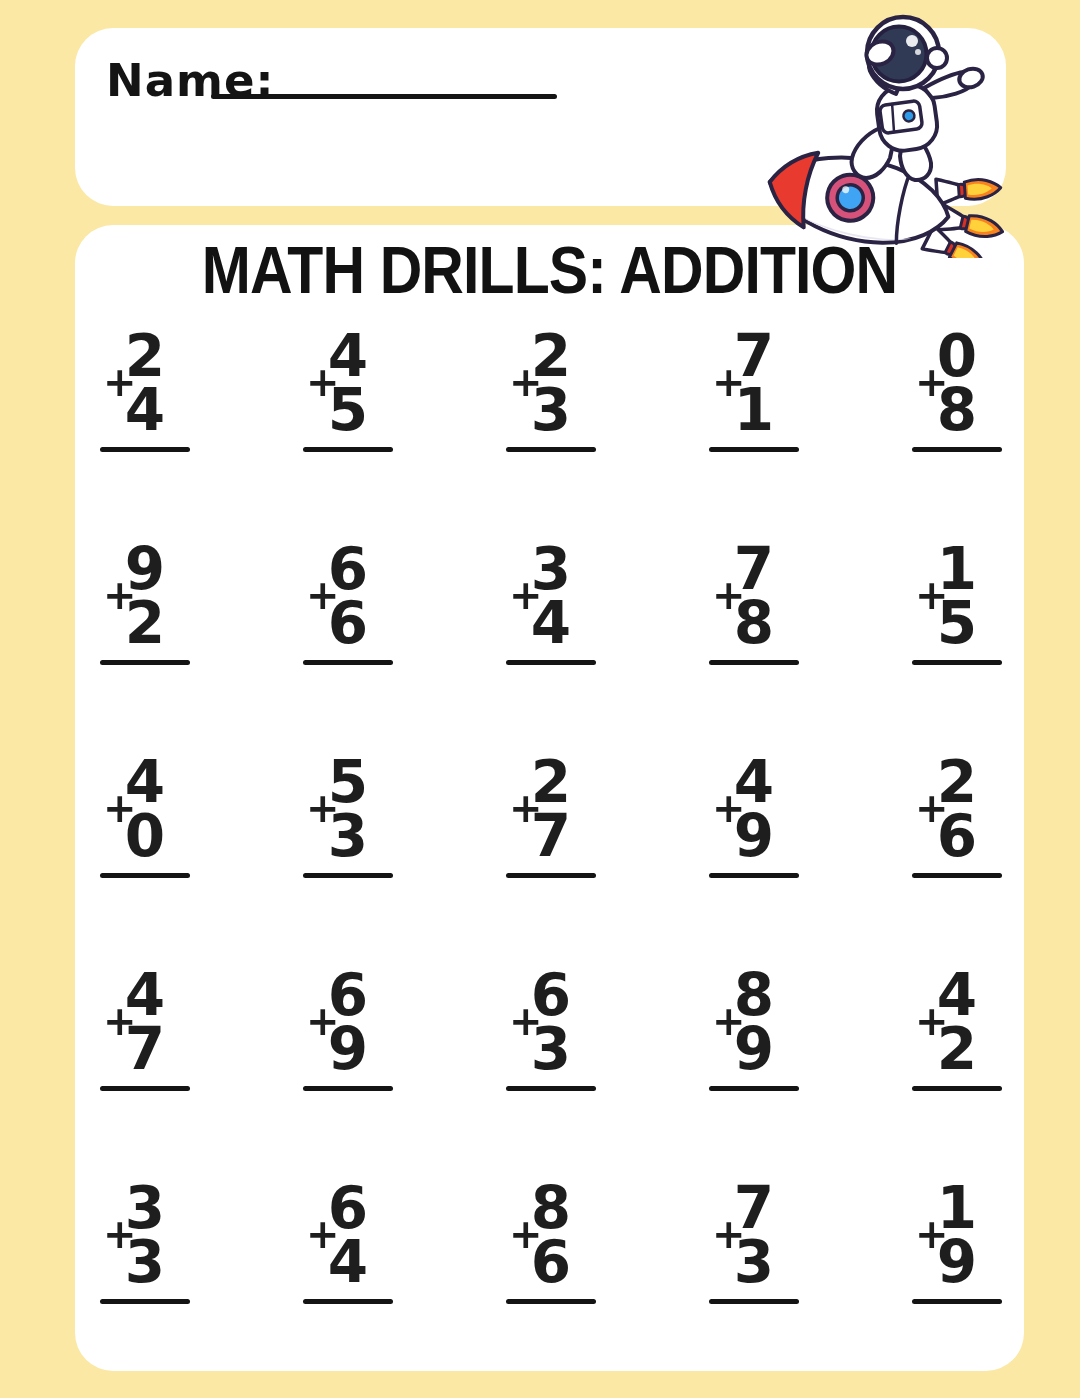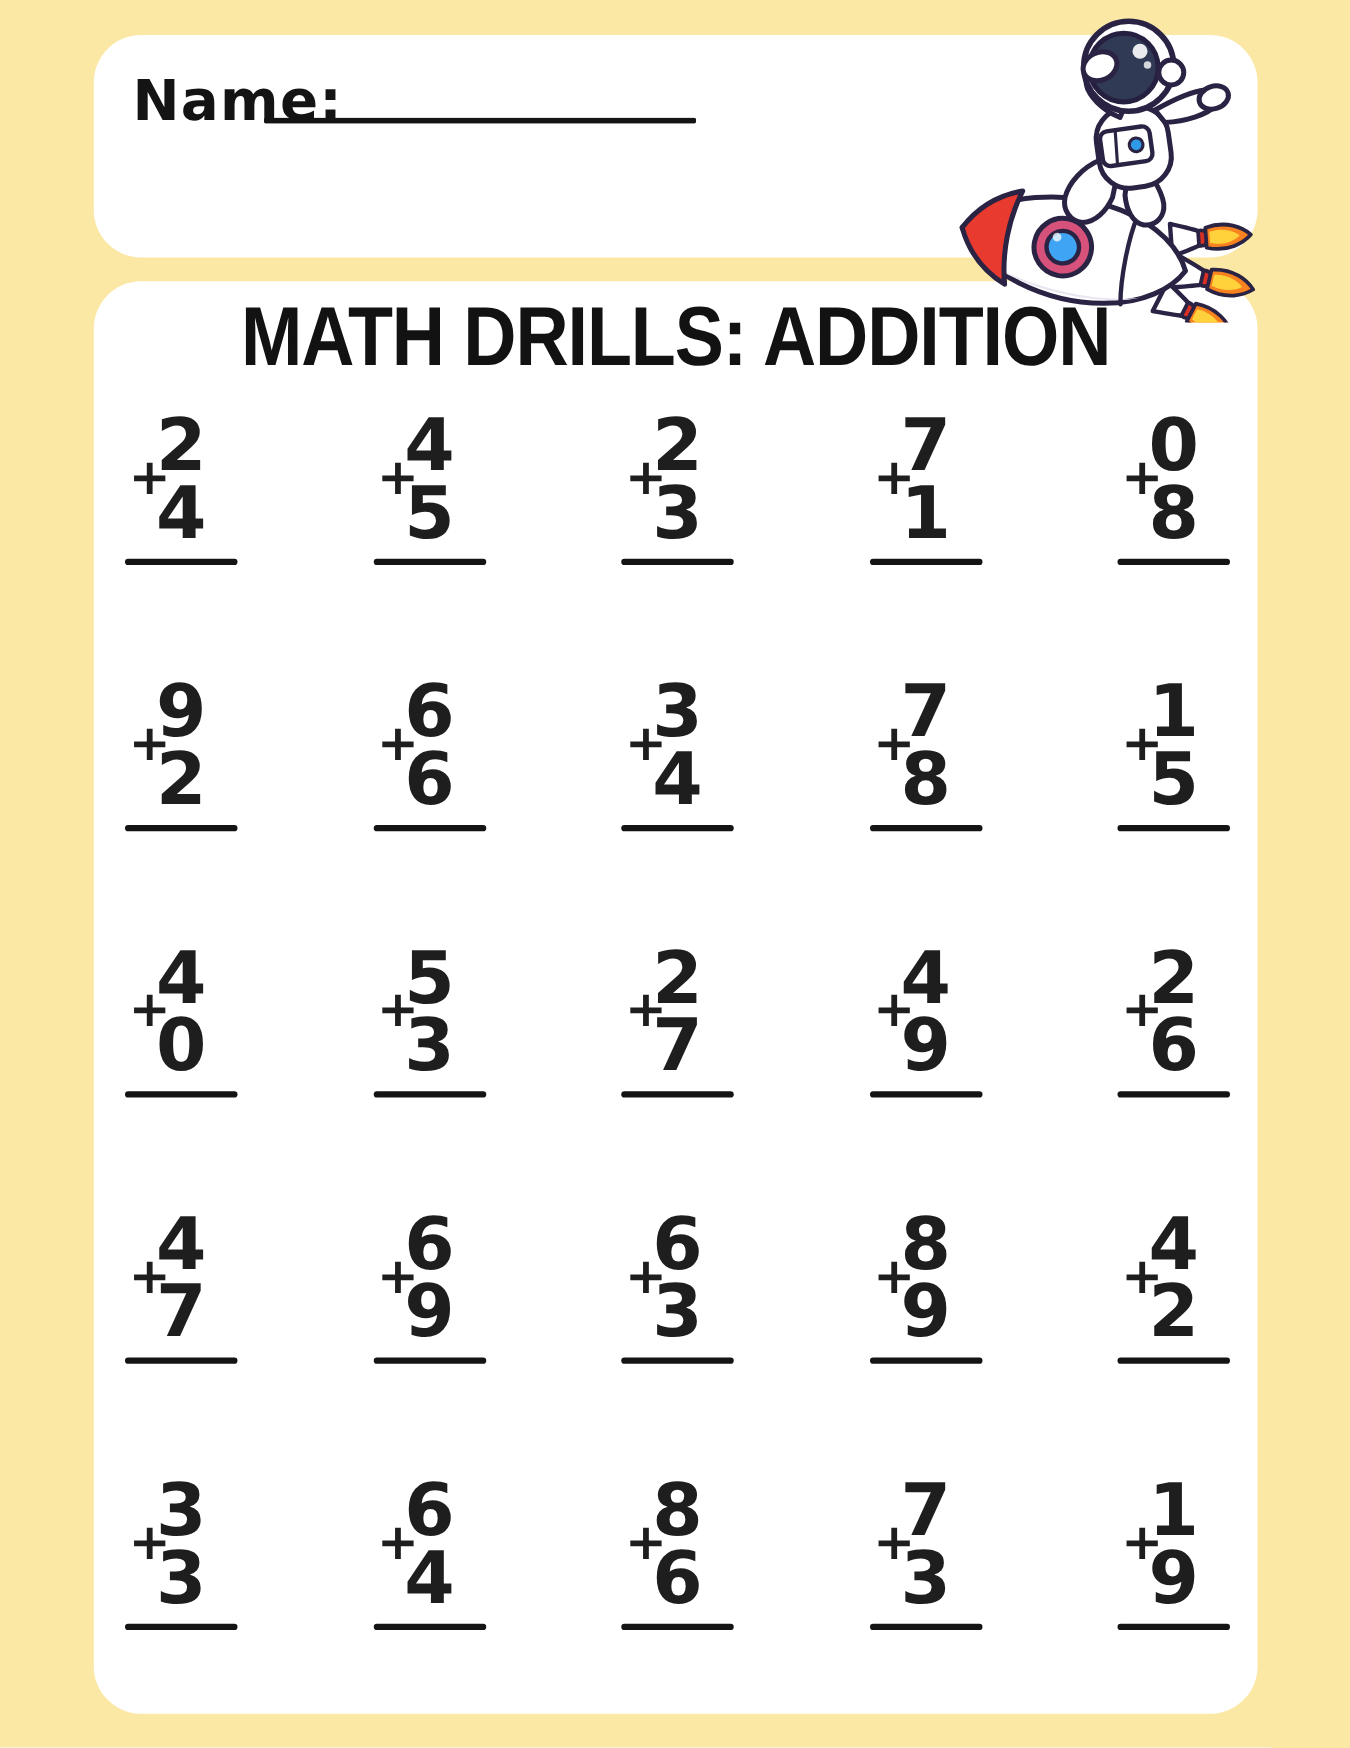--- a/index.html
+++ b/index.html
@@ -26,21 +26,21 @@
   .name-line {
     position: absolute; left: 136px; top: 66px;
     width: 346px; height: 0;
     border-bottom: 5px solid #141414; border-radius: 3px;
   }
 
   
   .main-card {
     position: absolute; left: 75px; top: 225px;
     width: 931px; height: 1146px;
-    background: #FFFFFF; border-radius: 38px;
+    background: #FFFFFF; border-radius: 38px; padding-left: 18px;
   }
   .title {
     position: absolute; top: 10px; left: 0; width: 100%;
     margin: 0; text-align: center;
     font-family: "Liberation Sans", sans-serif;
     font-size: 67px; font-weight: bold; letter-spacing: -1px;
     color: #121212; line-height: 1.05;
     transform: scaleX(0.88); transform-origin: 50% 0;
     white-space: nowrap;
   }

